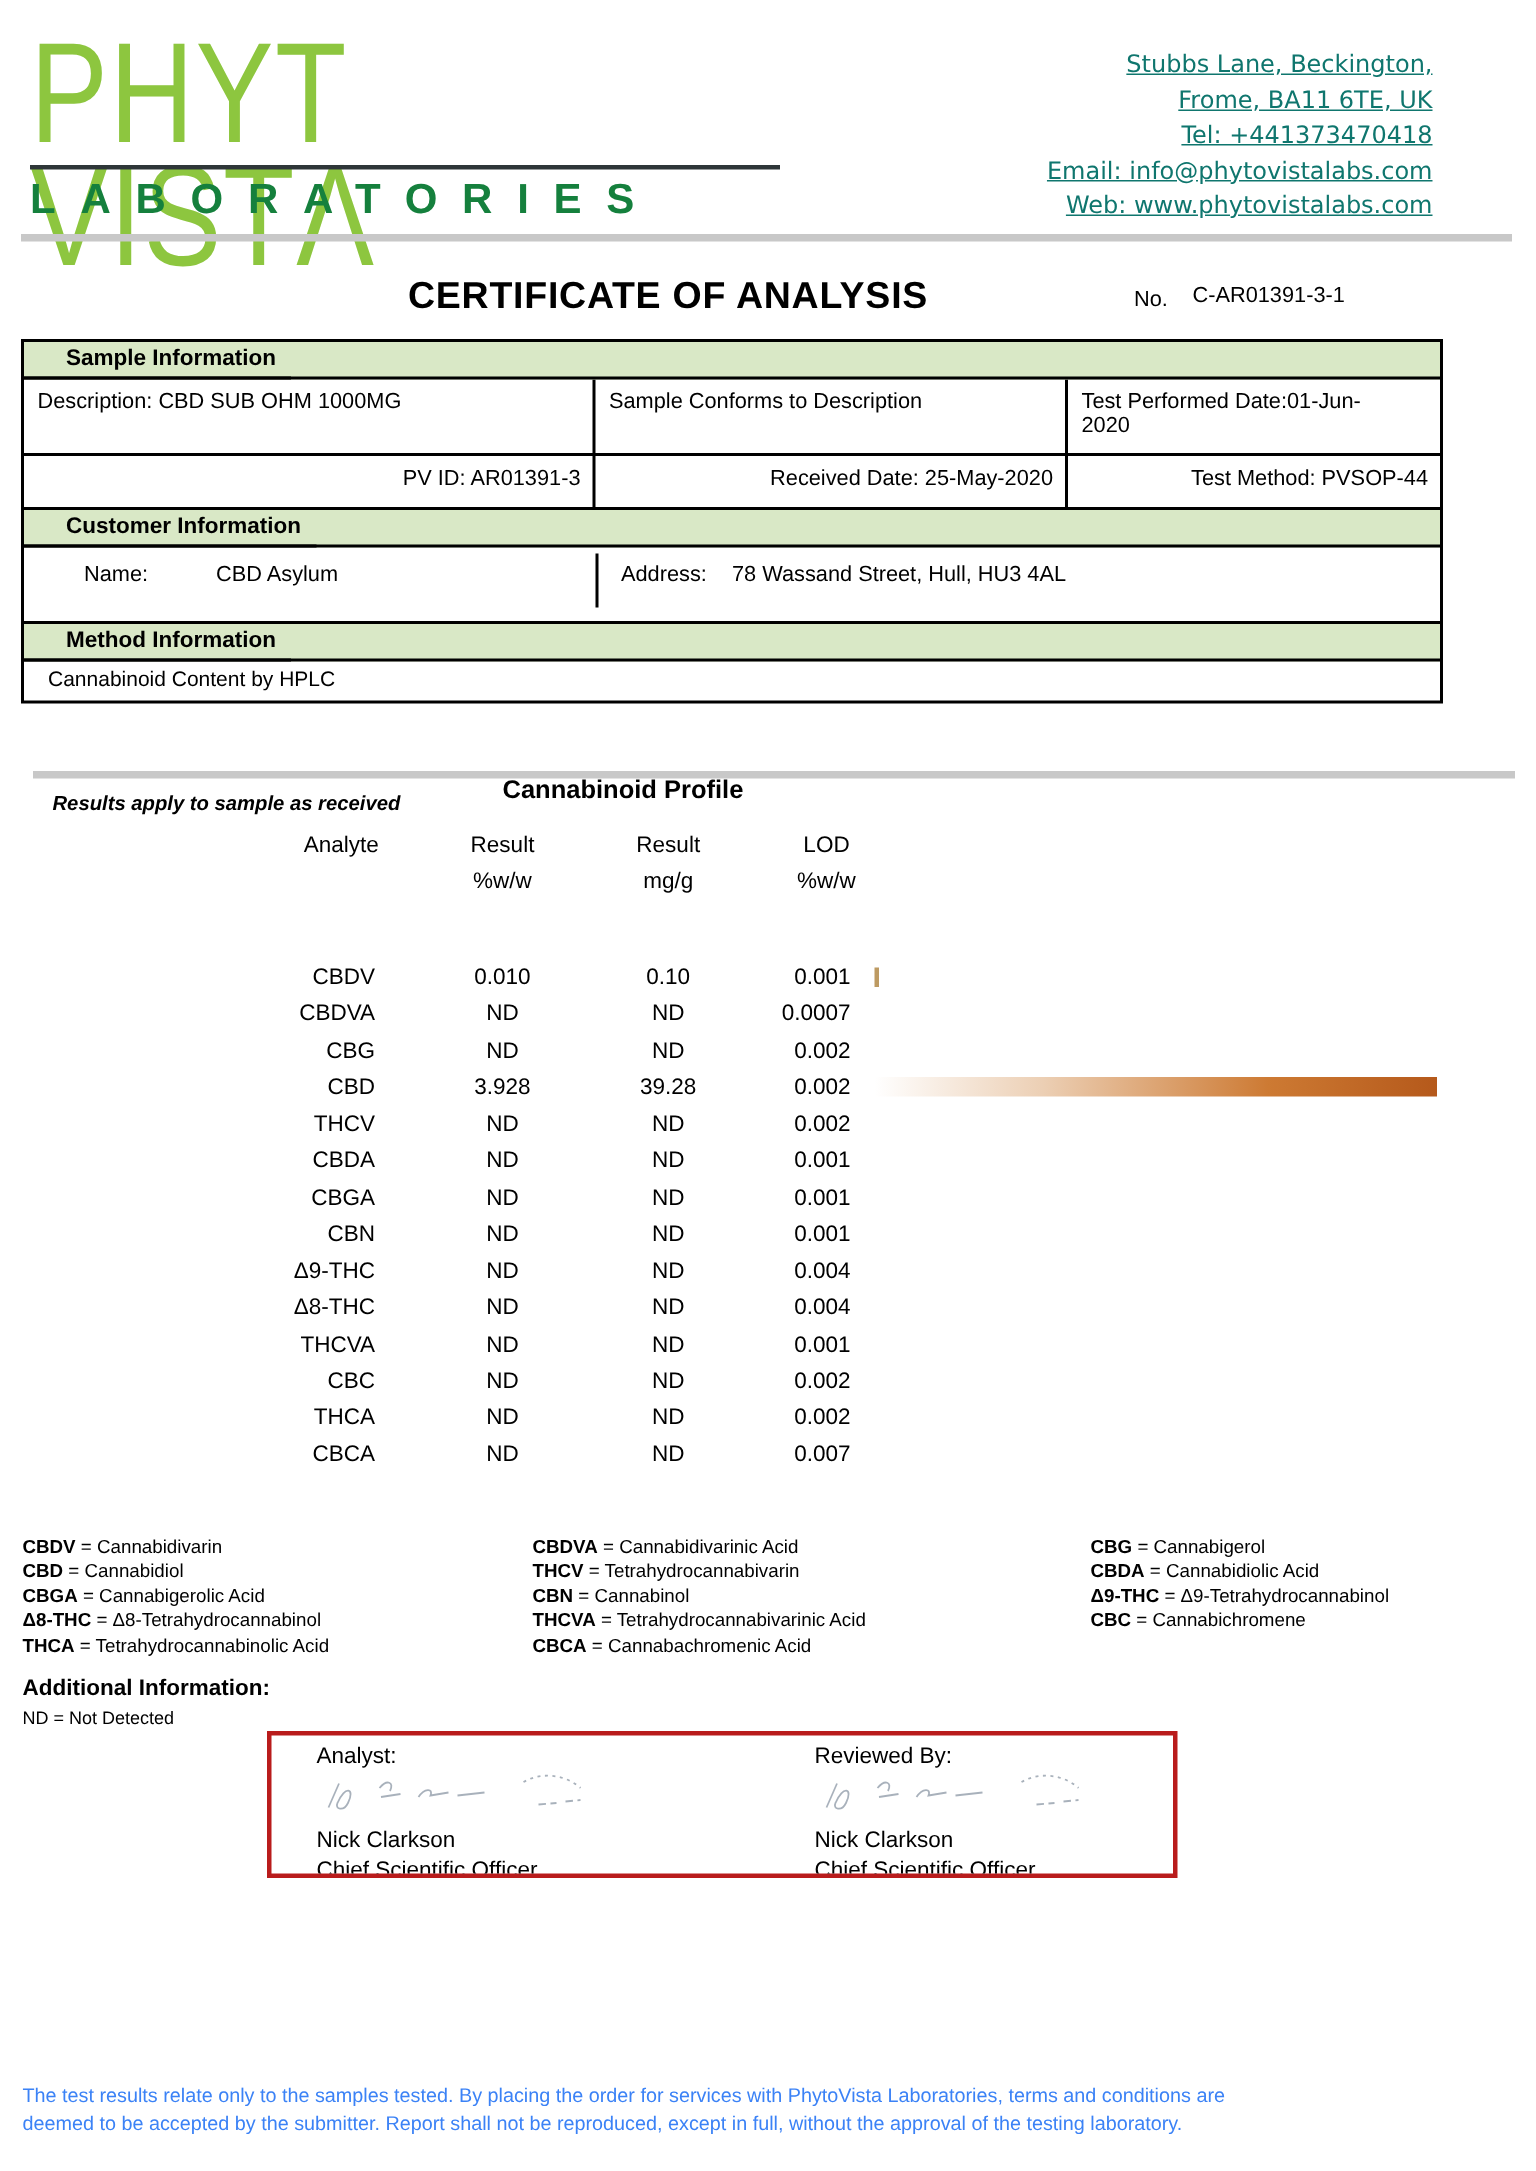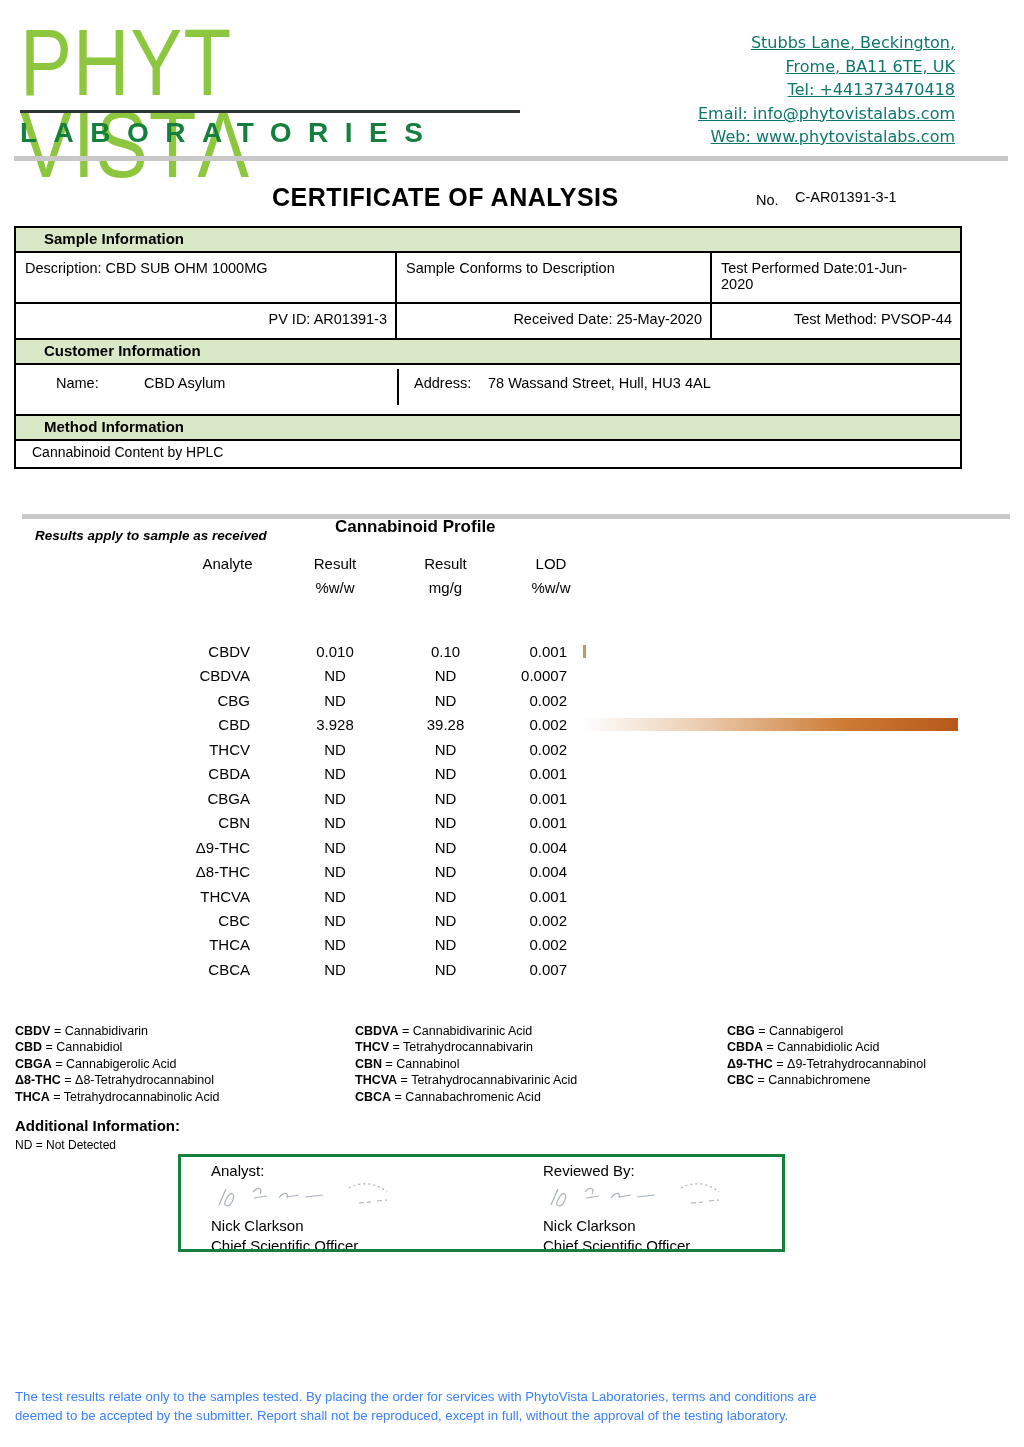--- a/index.html
+++ b/index.html
@@ -49,21 +49,21 @@
   .prow-cell{position:absolute;font-size:15px;line-height:16px;}
   .bar{position:absolute;height:13px;}
 
   
   .lgd-col{width:335px;font-size:12.5px;line-height:16.4px;}
   .lgd-line b{font-weight:700;}
 
   
   #addl-title{left:15px;top:1117px;font-size:15px;font-weight:700;}
   #addl-note{left:15px;top:1138px;font-size:12px;}
-  #sig-box{left:178px;top:1154px;width:601px;height:92px;border:3px solid #15803d;overflow:hidden;}
+  #sig-box{left:178px;top:1154px;width:601px;height:92px;border:3px solid #b91c1c;overflow:hidden;}
   .sig-col{position:absolute;top:5px;width:280px;}
   .sig-label{font-size:15px;}
   .sig-name{font-size:15px;margin-top:2px;}
   .sig-role{font-size:15px;margin-top:3px;}
 
   
   #footer{left:15px;top:1388px;width:900px;font-size:13.2px;line-height:18.5px;color:#3b82f6;}
 </style>
 </head>
 <body>

